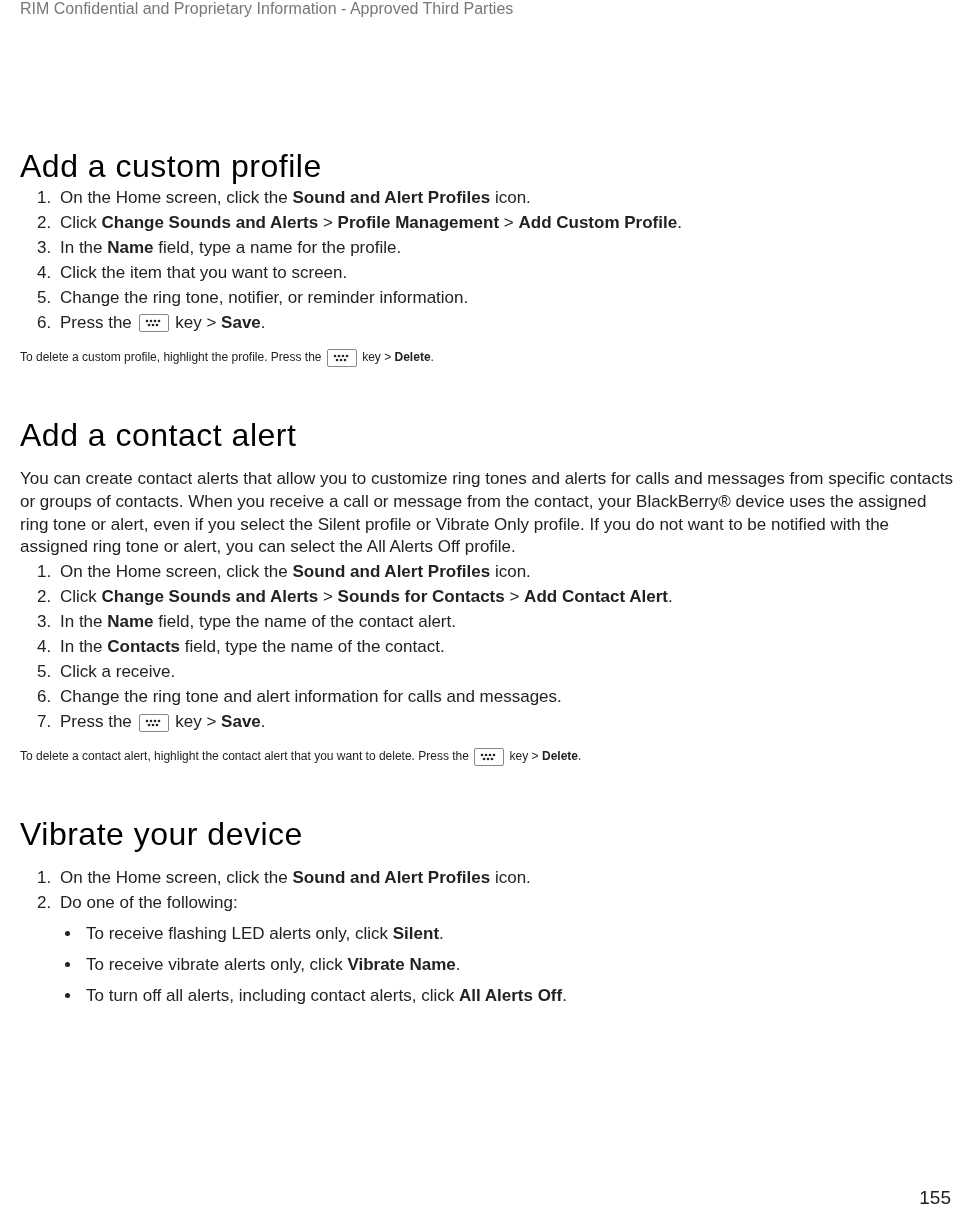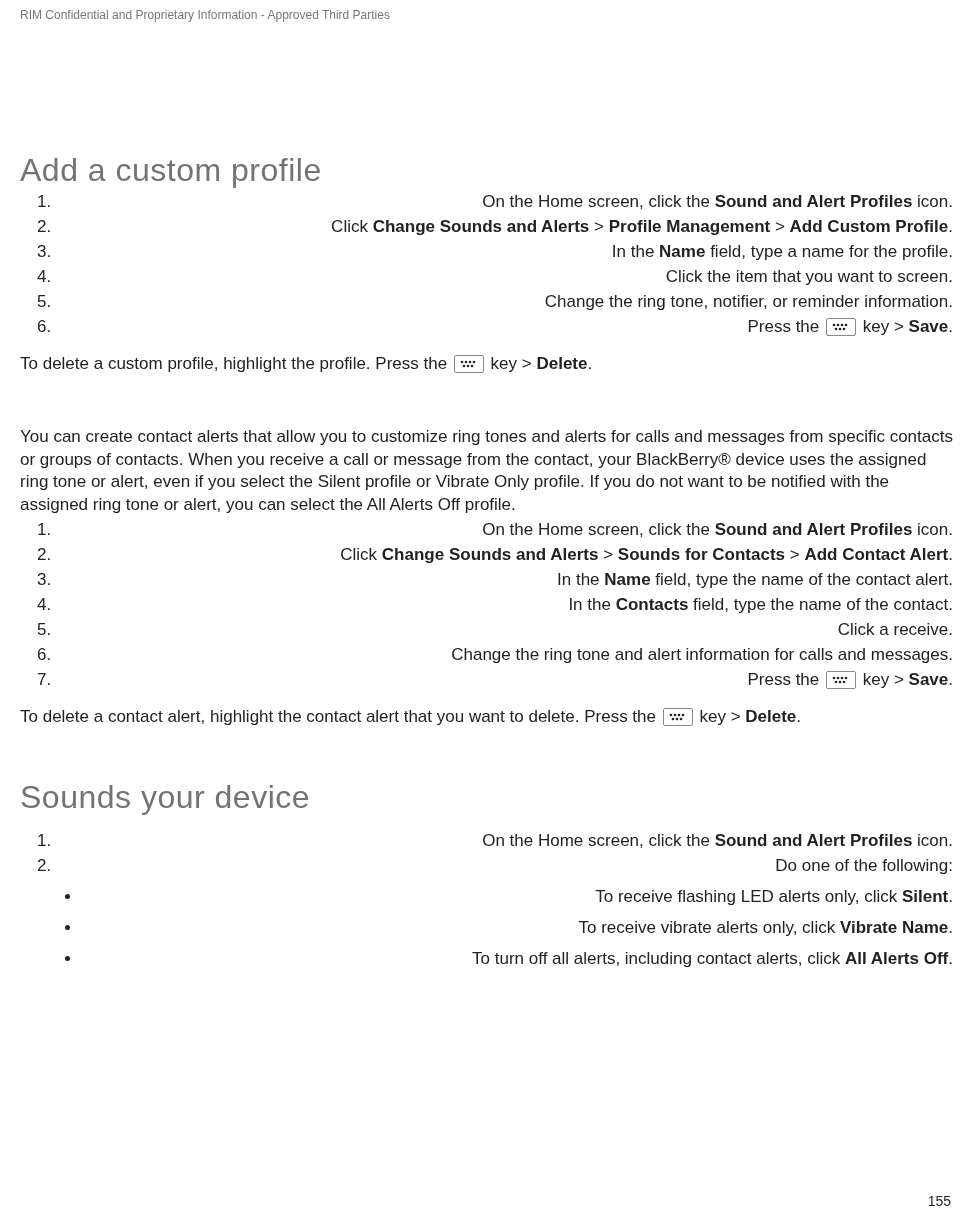--- a/index.html
+++ b/index.html
@@ -11,27 +11,27 @@
     width: 973px;
   }
   .page {
     position: relative;
     width: 973px;
     min-height: 1227px;
     box-sizing: border-box;
     padding: 0 20px;
   }
   .header-note {
-    font-size: 12px;
+    font-size: 16px;
     color: #777;
-    padding: 8px 0 0 0;
+    padding: 0 0 0 0;
   }
   h1.section-title {
     font-family: "Trebuchet MS", "Segoe UI", sans-serif;
-    color: #737373;
+    color: #000000;
     font-weight: 400;
     font-size: 32px;
     margin: 0;
     letter-spacing: 0.5px;
   }
   .section {
     margin-top: 50px;
   }
   .section.first {
     margin-top: 130px;
@@ -43,33 +43,32 @@
   }
   ol.steps {
     margin: 2px 0 0 0;
     padding-left: 36px;
     font-size: 17px;
     line-height: 1.35;
   }
   ol.steps li {
     padding-left: 4px;
     margin: 2px 0;
-    text-align: right;
   }
   ul.bullets {
     list-style: disc;
     margin: 2px 0 0 0;
     padding-left: 22px;
   }
   ul.bullets li {
     margin: 8px 0;
   }
   p.after {
     margin: 14px 0 0 0;
-    font-size: 17px;
+    font-size: 12px;
     line-height: 1.35;
   }
   .b { font-weight: 700; }
   .key-icon {
     display: inline-block;
     vertical-align: middle;
     width: 30px;
     height: 18px;
     border: 1px solid #888;
     border-radius: 2px;
@@ -80,21 +79,21 @@
   }
   .key-icon svg {
     position: absolute;
     top: 1px; left: 3px;
     width: 22px; height: 14px;
   }
   .page-number {
     position: absolute;
     bottom: 18px;
     right: 22px;
-    font-size: 14px;
+    font-size: 19px;
     color: #222;
   }
 </style>
 </head>
 <body>
 
 <div class="page">
 
   <div class="header-note">RIM Confidential and Proprietary Information - Approved Third Parties</div>
 
@@ -131,20 +130,21 @@
             <circle cx="12" cy="5" r="1.3" fill="#222"></circle>
             <circle cx="16" cy="5" r="1.3" fill="#222"></circle>
             <circle cx="6" cy="9" r="1.3" fill="#222"></circle>
             <circle cx="10" cy="9" r="1.3" fill="#222"></circle>
             <circle cx="14" cy="9" r="1.3" fill="#222"></circle>
           </svg></span><span> key &gt; </span><span class="b">Delete</span><span>.</span>
     </p>
   </div>
 
   <div class="section">
+    <h1 class="section-title">Add a contact alert</h1>
     <p class="intro">You can create contact alerts that allow you to customize ring tones and alerts for calls and messages from specific contacts or groups of contacts. When you receive a call or message from the contact, your BlackBerry® device uses the assigned ring tone or alert, even if you select the Silent profile or Vibrate Only profile. If you do not want to be notified with the assigned ring tone or alert, you can select the All Alerts Off profile.</p>
     <ol class="steps">
       <li>
         <span>On the Home screen, click the </span><span class="b">Sound and Alert Profiles</span><span> icon.</span>
       </li>
       <li>
         <span>Click </span><span class="b">Change Sounds and Alerts</span><span> &gt; </span><span class="b">Sounds for Contacts</span><span> &gt; </span><span class="b">Add Contact Alert</span><span>.</span>
       </li>
       <li>
         <span>In the </span><span class="b">Name</span><span> field, type the name of the contact alert.</span>
@@ -173,21 +173,21 @@
             <circle cx="12" cy="5" r="1.3" fill="#222"></circle>
             <circle cx="16" cy="5" r="1.3" fill="#222"></circle>
             <circle cx="6" cy="9" r="1.3" fill="#222"></circle>
             <circle cx="10" cy="9" r="1.3" fill="#222"></circle>
             <circle cx="14" cy="9" r="1.3" fill="#222"></circle>
           </svg></span><span> key &gt; </span><span class="b">Delete</span><span>.</span>
     </p>
   </div>
 
   <div class="section">
-    <h1 class="section-title">Sounds your device</h1>
+    <h1 class="section-title">Vibrate your device</h1>
     <ol class="steps" style="margin-top:14px">
       <li>
         <span>On the Home screen, click the </span><span class="b">Sound and Alert Profiles</span><span> icon.</span>
       </li>
       <li>
         <span>Do one of the following:</span>
         <ul class="bullets">
           <li>
             <span>To receive flashing LED alerts only, click </span><span class="b">Silent</span><span>.</span>
           </li>

